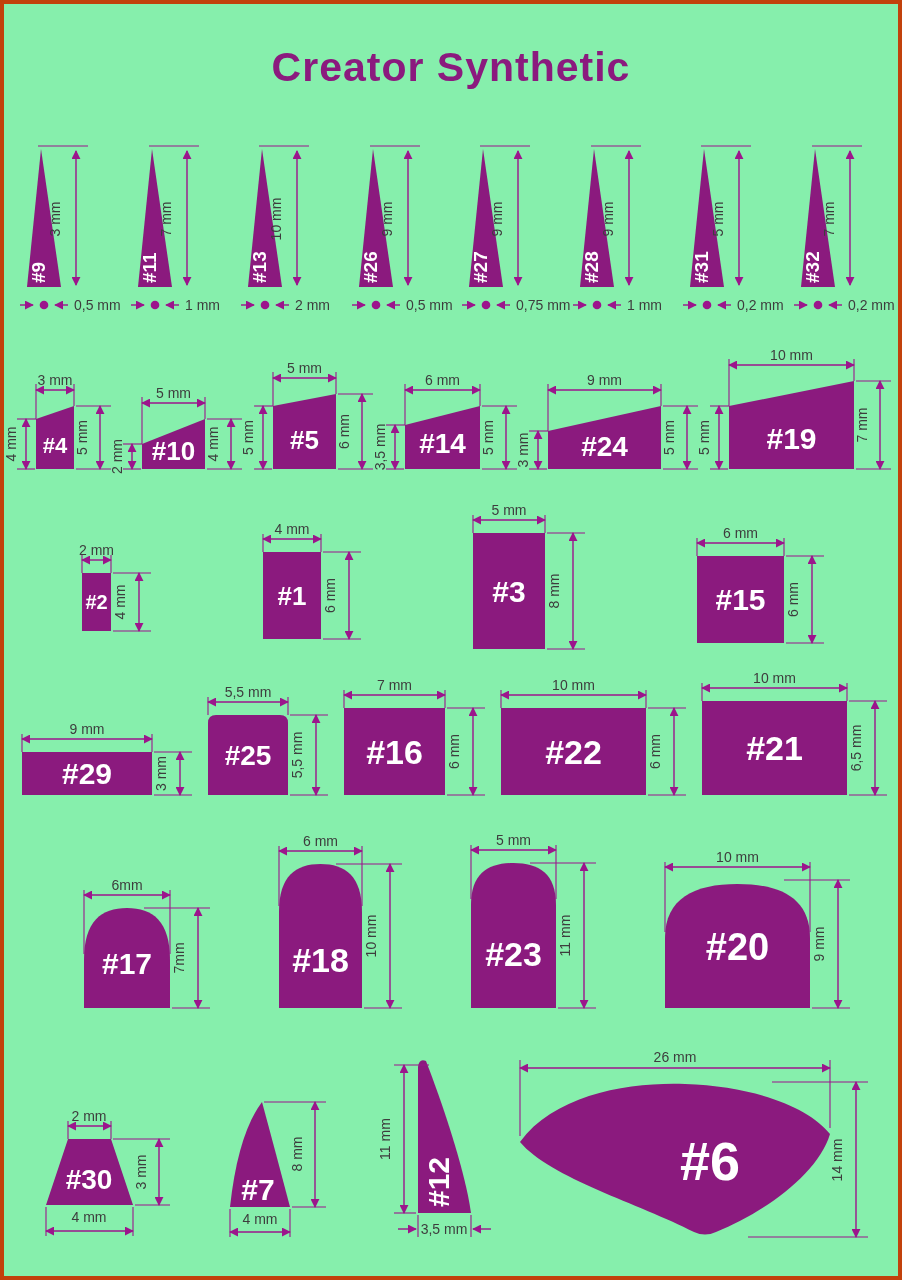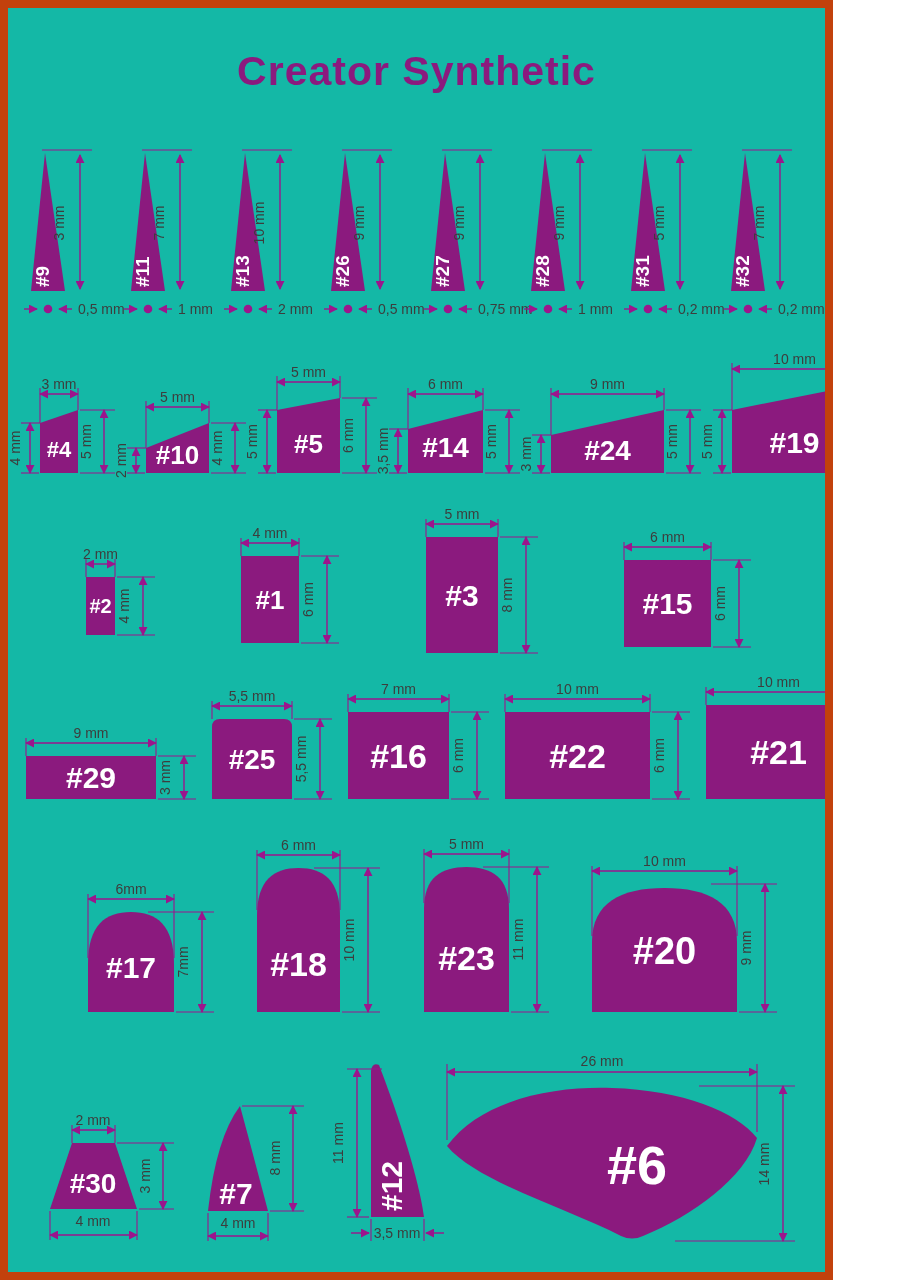--- a/index.html
+++ b/index.html
@@ -1,18 +1,18 @@
 <!DOCTYPE html>
 <html><head>
 <meta charset="utf-8">
 <style>
   html,body{margin:0;padding:0;background:#fff;}
   .page{
-    width:833px;height:1280px;box-sizing:border-box;background:#14b8a6;
-    border:8px solid #c2410c;overflow:hidden;position:relative;
+    width:902px;height:1280px;box-sizing:border-box;background:#86efac;
+    border:4px solid #c2410c;overflow:hidden;position:relative;
     font-family:"Liberation Sans",sans-serif;
   }
   h1.title{
     margin:40px 0 0 0;text-align:center;font-size:41px;font-weight:700;
     letter-spacing:1px;font-family:"Liberation Sans",sans-serif;
   }
   .brow{display:flex;justify-content:space-between;align-items:flex-end;}
   .row1{margin:44px 10px 0 10px;align-items:flex-start;}
   .row2{margin:24px 4px 0 4px;}
   .row3{margin:30px 60px 0 76px;}

